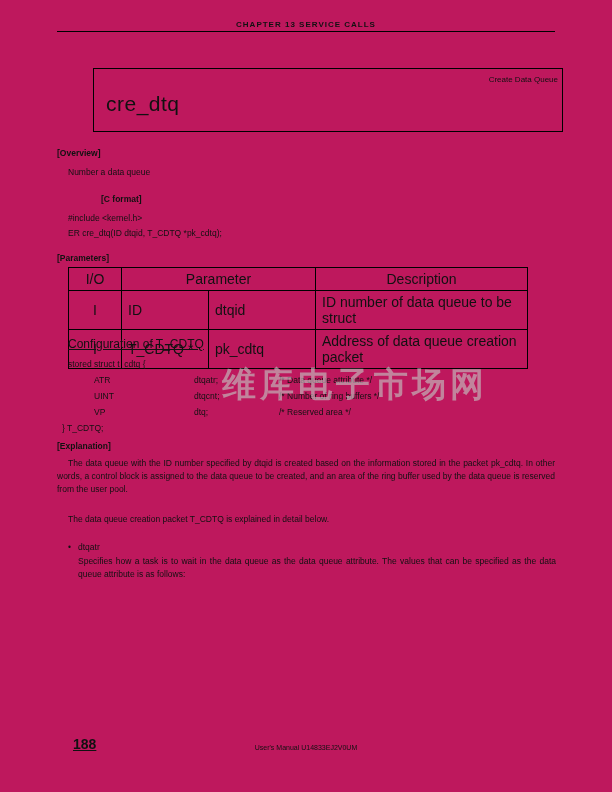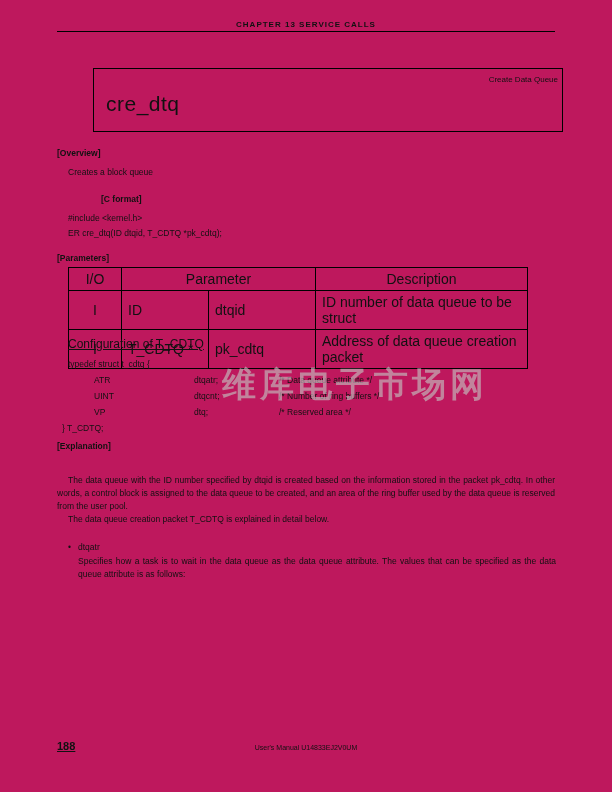--- a/index.html
+++ b/index.html
@@ -82,41 +82,41 @@
   .watermark {
     top:362px; left:222px;
     font-size:34px; letter-spacing:4px;
     color:rgba(195,190,190,0.65);
     font-weight:bold;
     pointer-events:none;
     white-space:nowrap;
   }
 
   
-  .footer-page { bottom:40px; left:57px; font-size:11px; font-weight:bold;text-decoration:underline; }
+  .footer-page { bottom:40px; left:73px; font-size:14px; font-weight:bold;text-decoration:underline; }
   .footer-center {
     bottom:41px; left:0; width:100%;
     text-align:center; font-size:7px;
   }
 </style>
 </head>
 <body>
 
 <div class="page">
 
   <div class="abs running-head">CHAPTER 13  SERVICE CALLS</div>
   <div class="abs head-rule"></div>
 
   <div class="abs title-box">
     <span class="subtitle">Create Data Queue</span>
     <span class="svc-name">cre_dtq</span>
   </div>
 
   <div class="abs sec-heading" style="top:148px; left:57px;">[Overview]</div>
-  <div class="abs body-text" style="top:166px; left:68px;">Creates a block queue</div>
+  <div class="abs body-text" style="top:166px; left:68px;">Number a data queue</div>
 
   <div class="abs sec-heading" style="top:194px; left:57px;padding-left:44px;">[C format]</div>
   <div class="abs body-text" style="top:212px; left:68px;">#include &lt;kernel.h&gt;</div>
   <div class="abs body-text" style="top:227px; left:68px;">ER cre_dtq(ID dtqid, T_CDTQ *pk_cdtq);</div>
 
   <div class="abs sec-heading" style="top:253px; left:57px;">[Parameters]</div>
   <table class="abs params-table" style="top:267px; left:68px;">
     <thead>
       <tr>
         <th class="col-io">I/O</th>
@@ -135,37 +135,37 @@
         <td class="col-io">I</td>
         <td class="col-type">T_CDTQ *</td>
         <td class="col-name">pk_cdtq</td>
         <td>Address of data queue creation packet</td>
       </tr>
     </tbody>
   </table>
 
   <div class="abs struct-caption" style="top:337px; left:68px;">Configuration of T_CDTQ</div>
   <div class="abs struct-block" style="top:356px; left:62px;">
-    <div><span style="display:inline-block;width:6px;"></span><span>typedef struct t_cdtq {</span></div>
+    <div><span style="display:inline-block;width:6px;"></span><span>stored struct t_cdtq {</span></div>
     <div>
       <span class="s-indent"></span><span class="s-type">ATR</span><span class="s-name">dtqatr;</span><span class="s-comment">/* Data queue attribute */</span>
     </div>
     <div>
       <span class="s-indent"></span><span class="s-type">UINT</span><span class="s-name">dtqcnt;</span><span class="s-comment">/* Number of ring buffers */</span>
     </div>
     <div>
       <span class="s-indent"></span><span class="s-type">VP</span><span class="s-name">dtq;</span><span class="s-comment">/* Reserved area */</span>
     </div>
     <div>} T_CDTQ;</div>
   </div>
 
   <div class="abs watermark">维库电子市场网</div>
 
   <div class="abs sec-heading" style="top:441px; left:57px;text-align:right;">[Explanation]</div>
-  <div class="abs body-text para-indent" style="top:457px; left:57px; width:498px;margin-top:17px;">The data queue with the ID number specified by dtqid is created based on the information stored in the packet pk_cdtq.  In other words, a control block is assigned to the data queue to be created, and an area of the ring buffer used by the data queue is reserved from the user pool.</div>
+  <div class="abs body-text para-indent" style="top:457px; left:57px; width:498px;">The data queue with the ID number specified by dtqid is created based on the information stored in the packet pk_cdtq.  In other words, a control block is assigned to the data queue to be created, and an area of the ring buffer used by the data queue is reserved from the user pool.</div>
   <div class="abs body-text" style="top:513px; left:68px;">The data queue creation packet T_CDTQ is explained in detail below.</div>
 
   <div class="abs body-text" style="top:541px; left:68px;">
     <span class="bullet-dot">•</span><span>dtqatr</span>
   </div>
   <div class="abs body-text" style="top:555px; left:78px; width:478px; text-align:justify;">Specifies how a task is to wait in the data queue as the data queue attribute.  The values that can be specified as the data queue attribute is as follows:</div>
 
   <div class="abs footer-page">188</div>
   <div class="abs footer-center">User's Manual  U14833EJ2V0UM</div>
 

